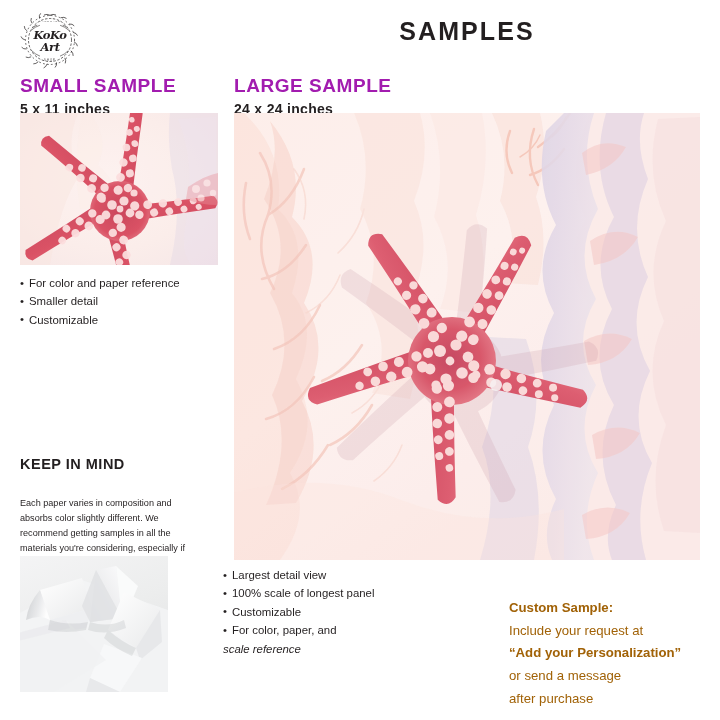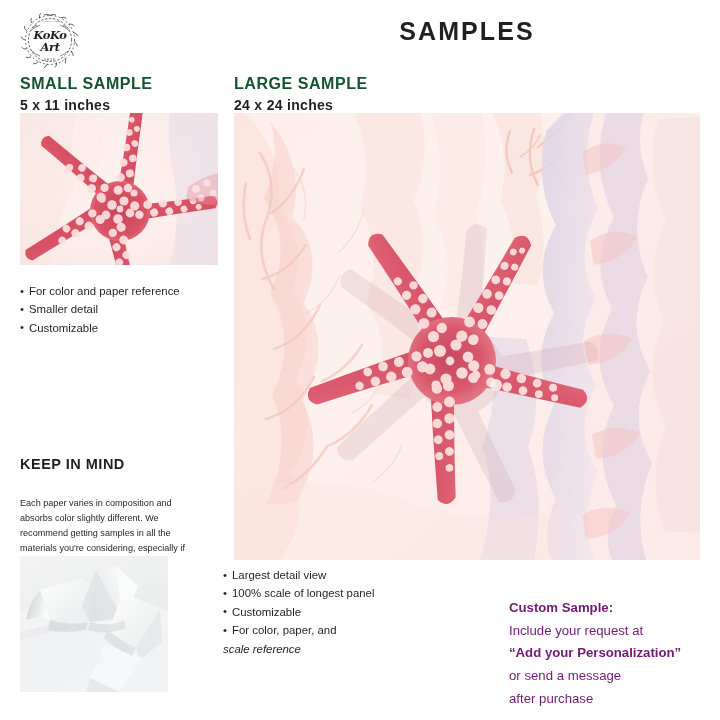--- a/index.html
+++ b/index.html
@@ -42,24 +42,24 @@
     letter-spacing: 2.1px;
     color: #231f20;
     line-height: 1.1;
   }
 
   
   .col-head {
     position: absolute;
   }
   .col-head .head-title {
-    font-size: 16px;
+    font-size: 19px;
     font-weight: 700;
     letter-spacing: 0.55px;
-    color: #14532d;
+    color: #a21caf;
     line-height: 1.35;
   }
   .col-head .head-sub {
     font-size: 14px;
     font-weight: 700;
     letter-spacing: 0.3px;
     color: #231f20;
     line-height: 1.5;
   }
 
@@ -96,21 +96,21 @@
   }
   .bullets li::before {
     content: "\2022";
     position: absolute;
     left: 0;
     top: -0.5px;
   }
   .bullets li.cont { padding-left: 0; font-style: italic; }
   .bullets li.cont::before { content: ""; }
 
-  #small-bullets { left: 20px; top: 282px; }
+  #small-bullets { left: 20px; top: 274px; }
   #large-bullets { left: 223px; top: 566px; }
 
   
   #keep-in-mind { position: absolute; left: 20px; top: 456px; width: 175px; }
   #keep-in-mind .kim-title {
     font-size: 14.5px;
     font-weight: 700;
     letter-spacing: 0.5px;
     color: #231f20;
     margin-bottom: 24px;
@@ -129,21 +129,21 @@
     width: 148px; height: 136px;
     overflow: hidden;
     background: #f1f1f1;
   }
 
   
   #custom-sample { position: absolute; left: 509px; top: 597px; width: 205px; }
   #custom-sample .cs-line {
     font-size: 13.2px;
     line-height: 1.72;
-    color: #701a75;
+    color: #a16207;
     white-space: nowrap;
   }
   #custom-sample .cs-line.strong { font-weight: 700; }
 </style>
 </head>
 <body>
 
 <div id="page">
 
   <div class="logo">

